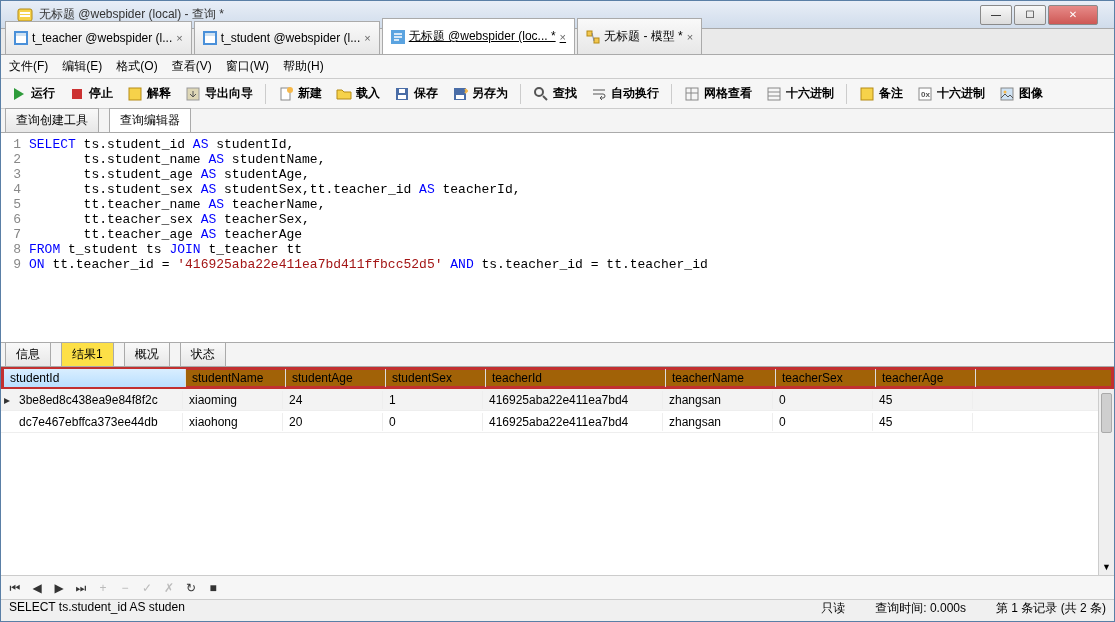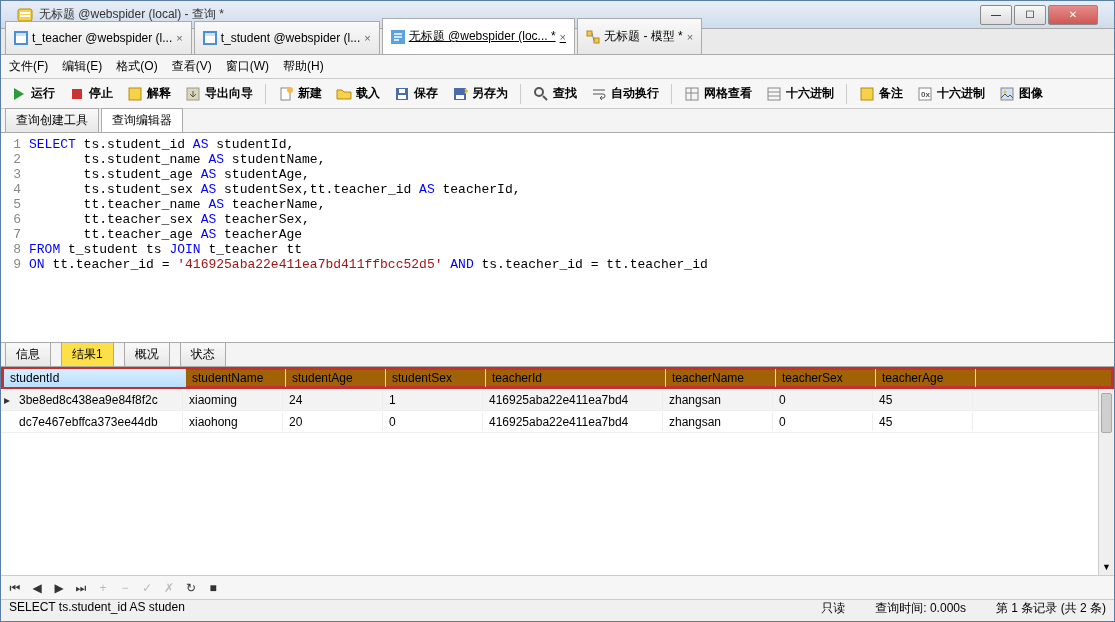--- a/index.html
+++ b/index.html
@@ -15,21 +15,21 @@
 .doctab { display: flex; align-items: center; gap: 4px; padding: 9px 8px; border: 1px solid #aaa; border-bottom: none; margin-right: 2px; background: linear-gradient(#f9f9f9,#e7e7e7); font-size: 12px; max-width: 210px; }
 .doctab.active { background: #fff; text-decoration: underline; }
 .doctab .x { font-size: 11px; color: #666; }
 .doctab-icon { width: 14px; height: 14px; flex-shrink: 0; }
 .menubar { height: 24px; display: flex; align-items: center; gap: 14px; padding: 0 8px; background: #f6f6f6; border-bottom: 1px solid #ccc; font-size: 12px; }
 .toolbar { height: 30px; display: flex; align-items: center; gap: 6px; padding: 0 6px; background: #f6f6f6; border-bottom: 1px solid #ccc; }
 .tbtn { display: flex; align-items: center; gap: 4px; padding: 2px 4px; font-size: 12px; font-weight: bold; }
 .tsep { width: 1px; height: 20px; background: #ccc; margin: 0 2px; }
 .icn { width: 16px; height: 16px; display: inline-block; }
 .subtabs { height: 24px; display: flex; align-items: flex-end; padding-left: 4px; background: #f4f4f4; border-bottom: 1px solid #aaa; }
-.subtab { padding: 3px 10px; border: 1px solid #aaa; border-bottom: none; background: linear-gradient(#f9f9f9,#e7e7e7); font-size: 12px; margin-right: 2px; }
+.subtab { padding: 3px 10px; border: 1px solid #aaa; border-bottom: none; background: linear-gradient(#f9f9f9,#e7e7e7); font-size: 12px; margin-right: 10px; }
 .subtab.active { background: #fff; }
 .editor { flex: 0 0 auto; background: #fff; border-bottom: 1px solid #aaa; height: 210px; overflow: hidden; position: relative; }
 .code { font-family: Consolas, "Courier New", monospace; font-size: 13px; padding: 4px 0; }
 .codeline { display: flex; }
 .lineno { width: 28px; text-align: right; padding-right: 8px; color: #888; user-select: none; }
 .linetxt { white-space: pre; }
 .kw { color: #0000ff; }
 .str { color: #a31515; }
 .restabs { height: 24px; display: flex; align-items: flex-end; padding-left: 4px; background: #f4f4f4; border-bottom: 1px solid #aaa; }
 .restab { padding: 3px 10px; border: 1px solid #aaa; border-bottom: none; background: linear-gradient(#f9f9f9,#e7e7e7); font-size: 12px; margin-right: 10px; }

